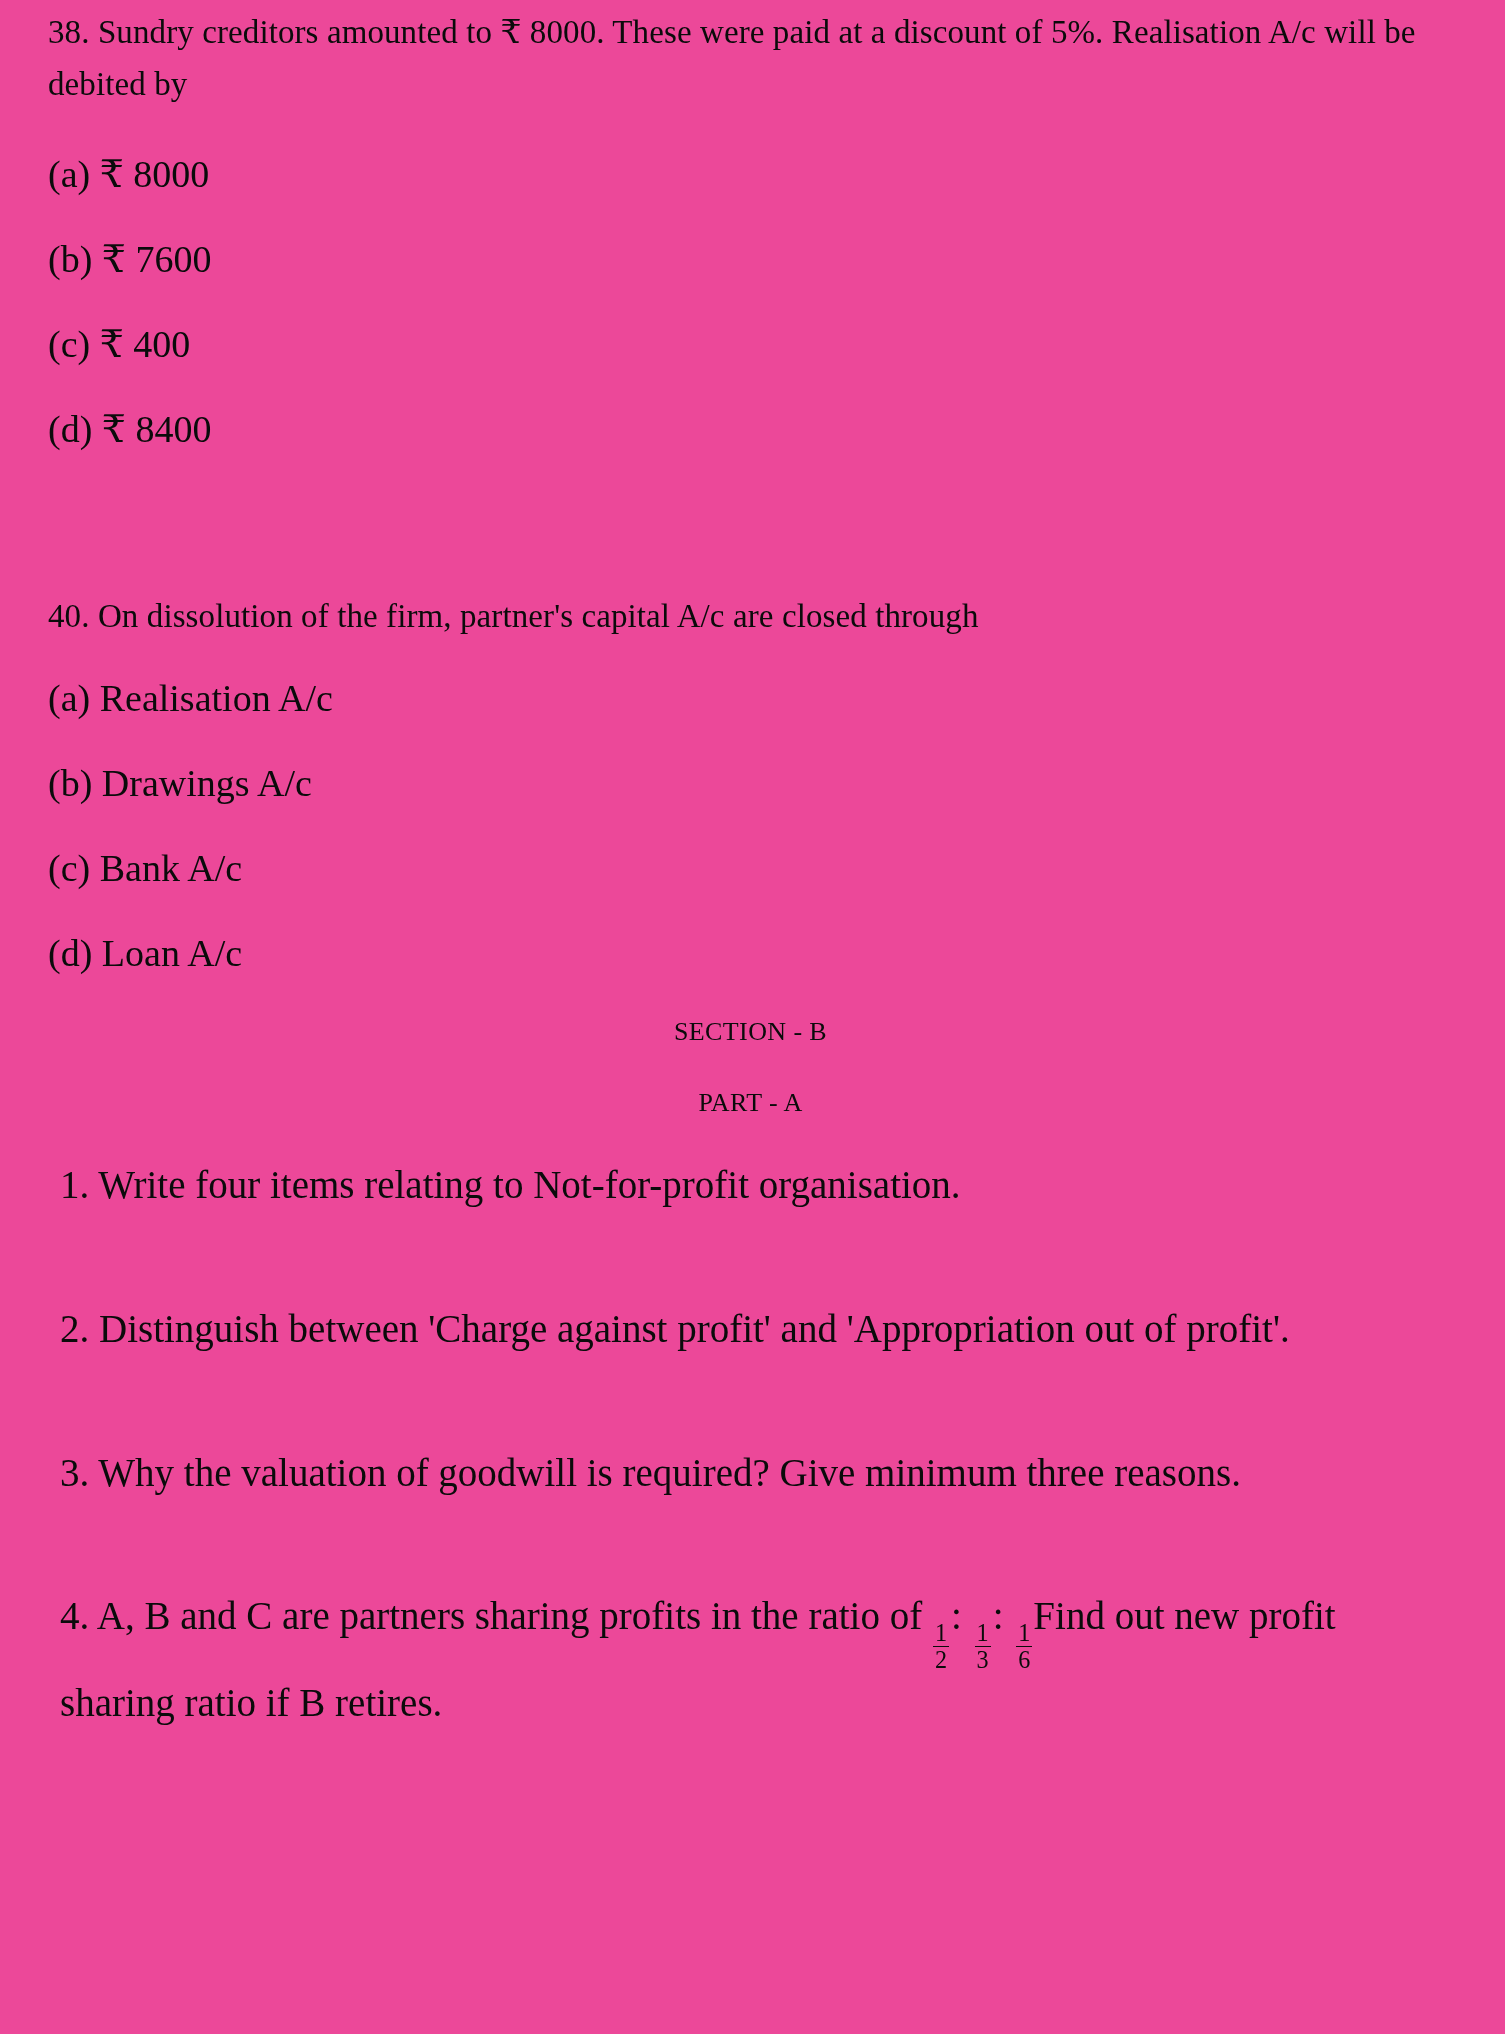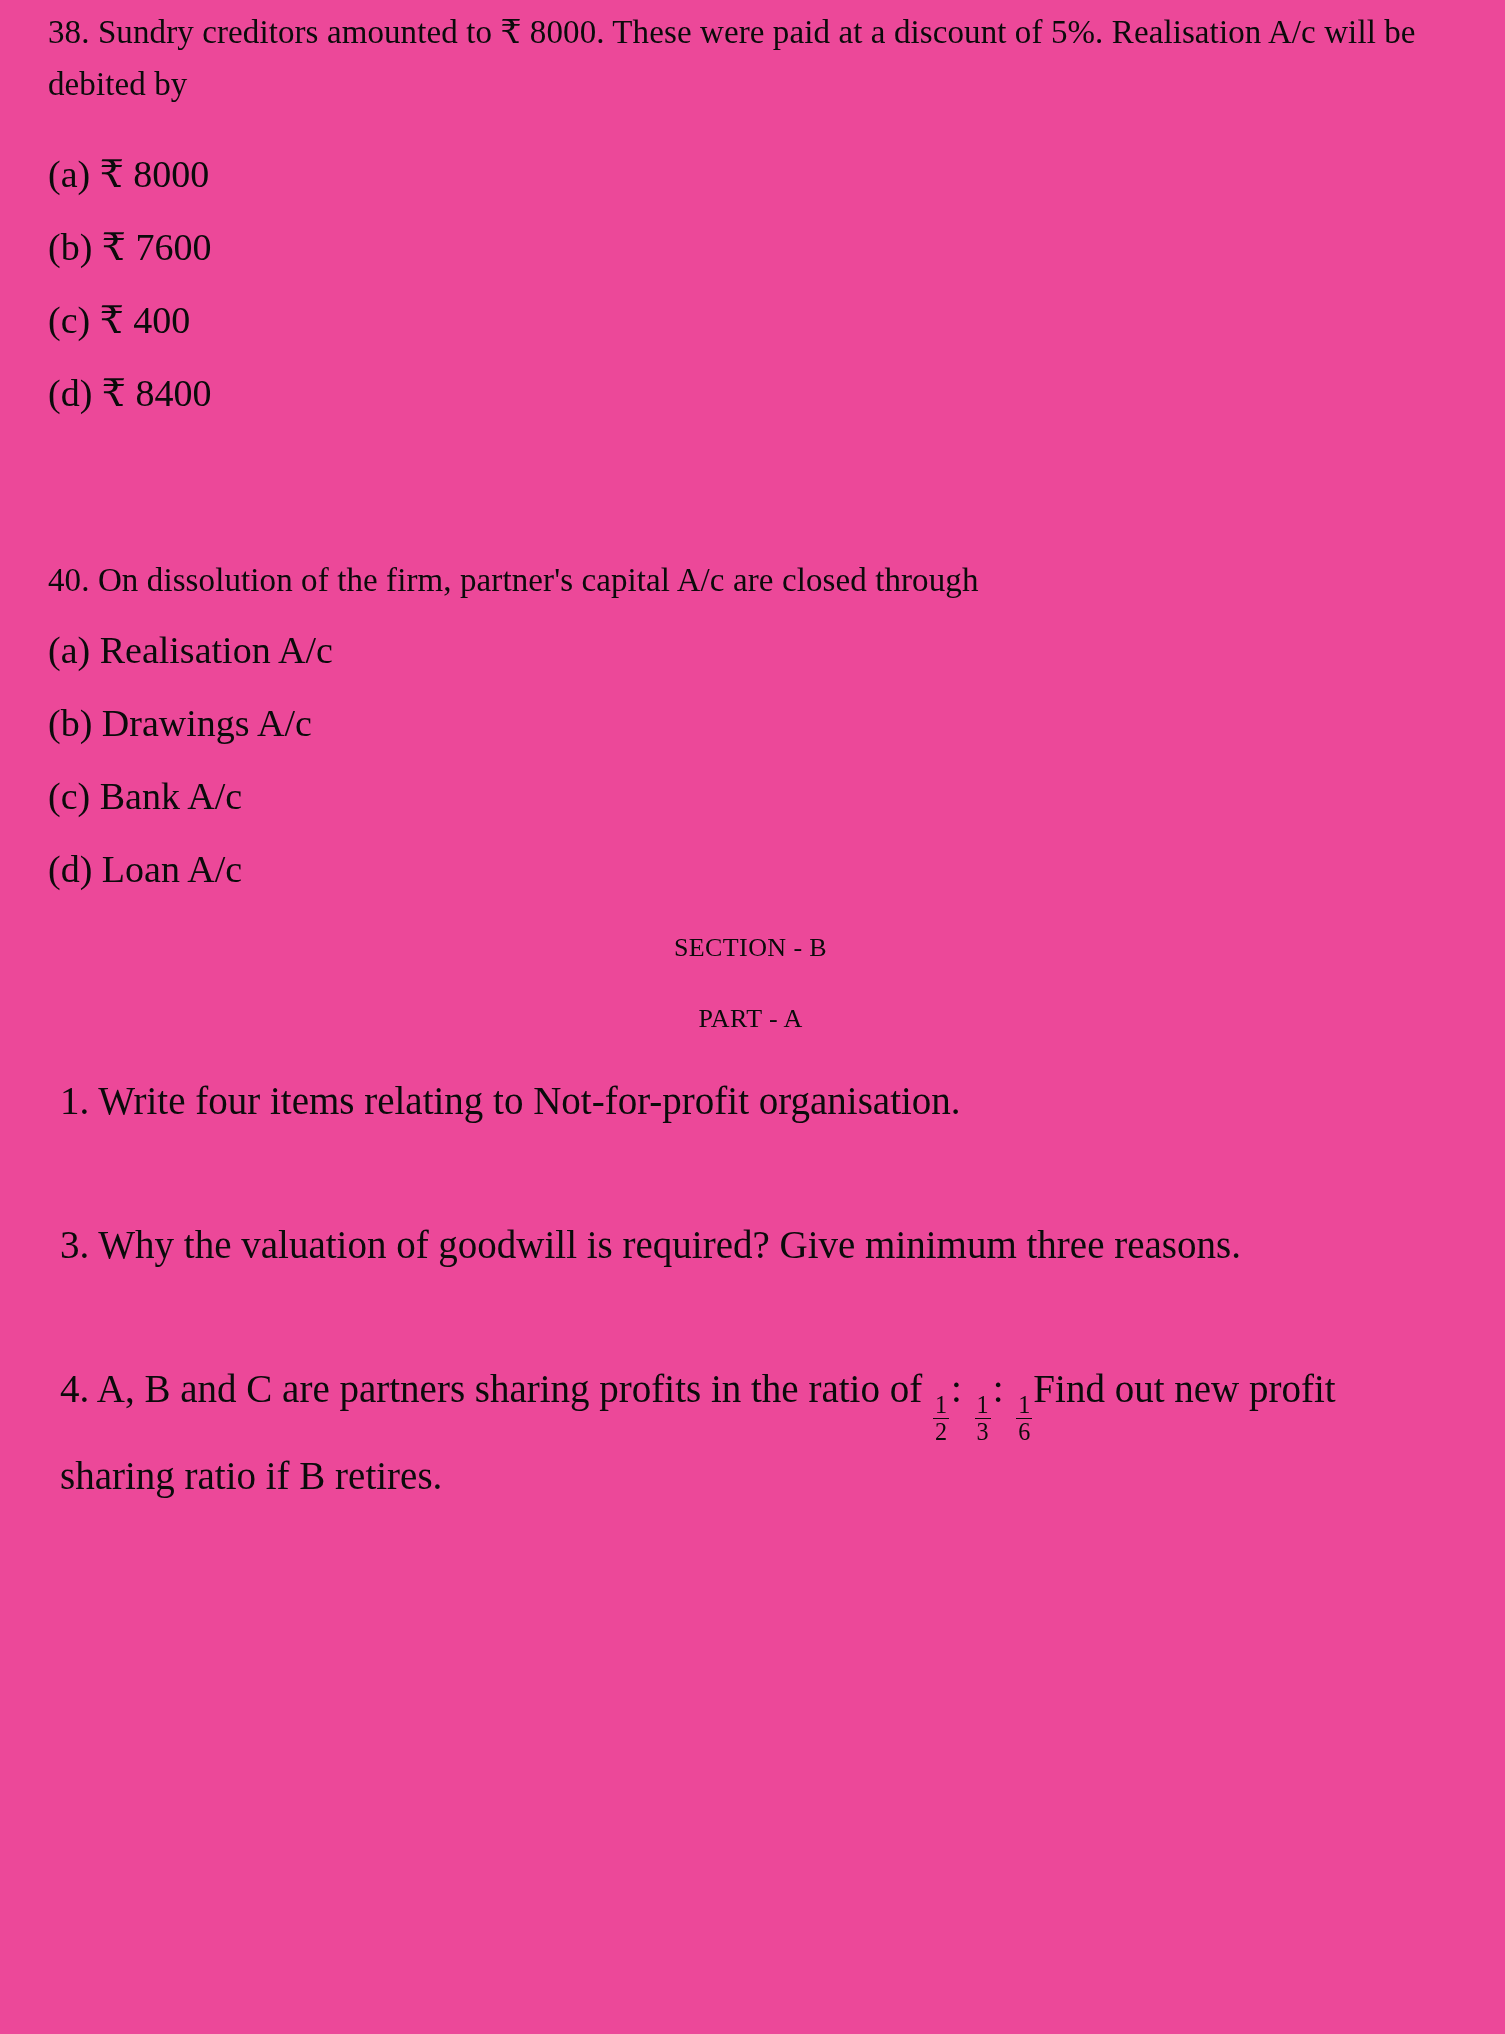--- a/index.html
+++ b/index.html
@@ -42,21 +42,21 @@
   
   .q38-stem { margin-top: 6px; }
   .q38-opts .opt { margin-top: 34px; }
   .q38-opts .opt:first-child { margin-top: 36px; }
 
   
   .gap-lg { height: 66px; }
   .gap-sm { height: 30px; }
 
   
-  .q-group .opt { margin-top: 16px; }
+  .q-group .opt { margin-top: 28px; }
   .q-group .q-stem { margin-bottom: 4px; }
 
   
   .center-head {
     font-size: 26px;
     line-height: 1.5;
     text-align: center;
     margin: 0;
     letter-spacing: 0.4px;
   }
@@ -126,20 +126,21 @@
     </div>
   </div>
 
   <div class="gap-sm"></div>
 
   <p class="center-head">SECTION - B</p>
   <p class="center-head second">PART - A</p>
 
   <div class="partA-list">
     <p class="part-q">1. Write four items relating to Not-for-profit organisation.</p>
+    <p class="part-q">2. Distinguish between 'Charge against profit' and 'Appropriation out of profit'.</p>
     <p class="part-q">3. Why the valuation of goodwill is required? Give minimum three reasons.</p>
 
     <p class="part-q"><span>4. A, B and C are partners sharing profits in the ratio of </span><span class="frac">
           <span class="num">1</span>
           <span class="den">2</span>
         </span><span class="ratio-sep">:</span> <span class="frac">
           <span class="num">1</span>
           <span class="den">3</span>
         </span><span class="ratio-sep">:</span> <span class="frac">
           <span class="num">1</span>

